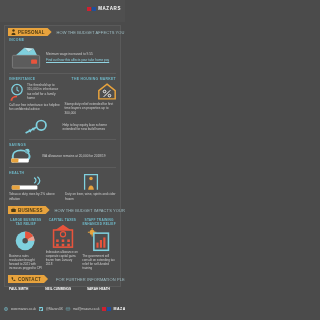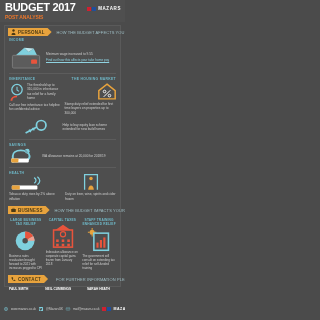--- a/index.html
+++ b/index.html
@@ -61,24 +61,20 @@
   .footbar{position:absolute;left:4px;bottom:9px;width:117px;display:flex;align-items:center;gap:3px;font-size:3px;color:#cfcfcf;}
   .fico{width:4px;height:4px;display:block;}
   .footlogo{margin-left:auto;display:flex;align-items:center;gap:1px;}
 </style>
 </head>
 <body>
 
 <div class="page">
 
   <div class="header">
-    <div class="titleblock">
-      <div class="title">BUDGET 2017</div>
-      <div class="subtitle">POST ANALYSIS</div>
-    </div>
     <div class="logo">
       <span class="sq red"></span>
       <span class="sq blue"></span>
       <span class="logotext">MAZARS</span>
     </div>
   </div>
 
   <div class="panel">
     <div class="inner">
 

